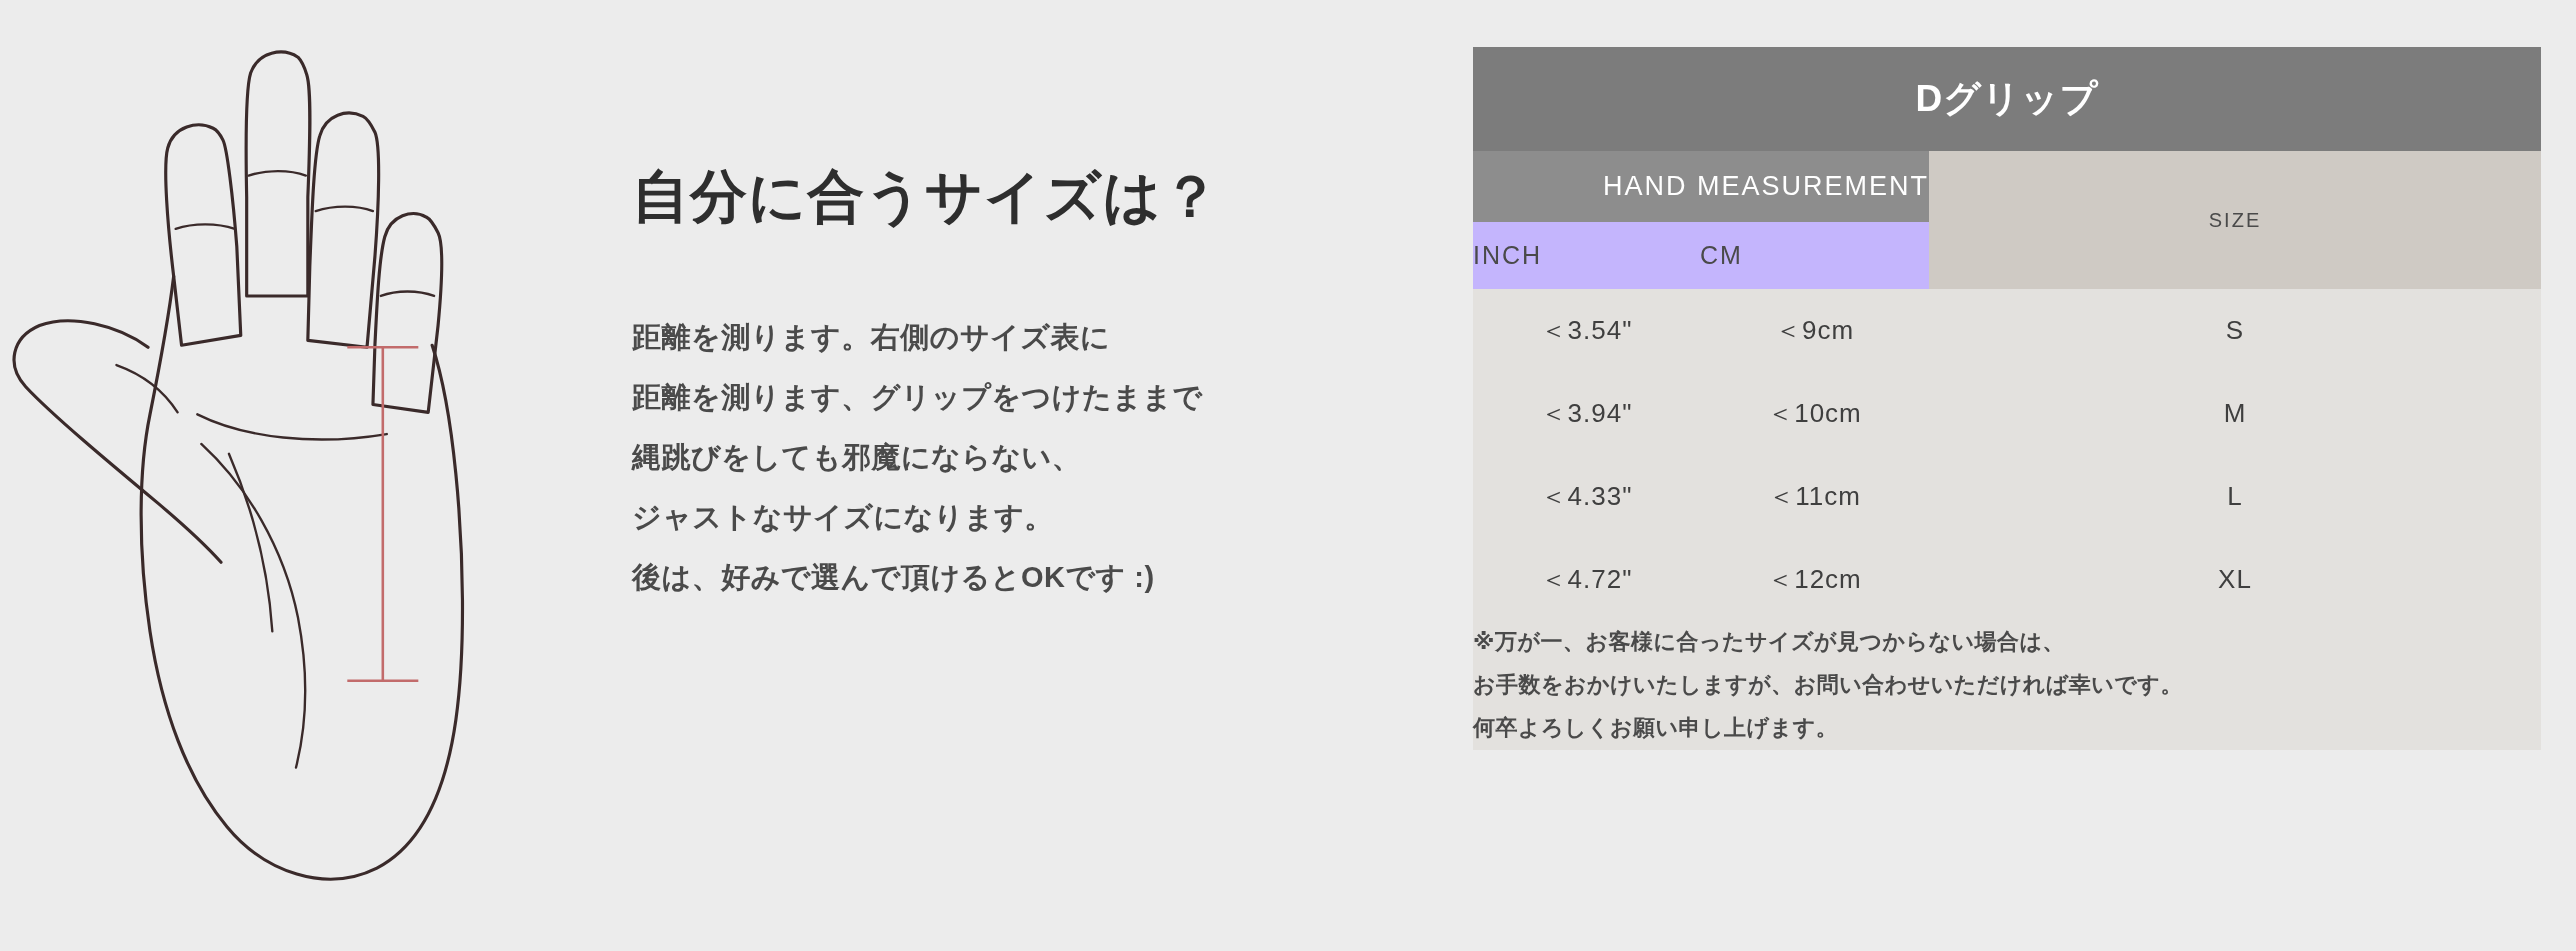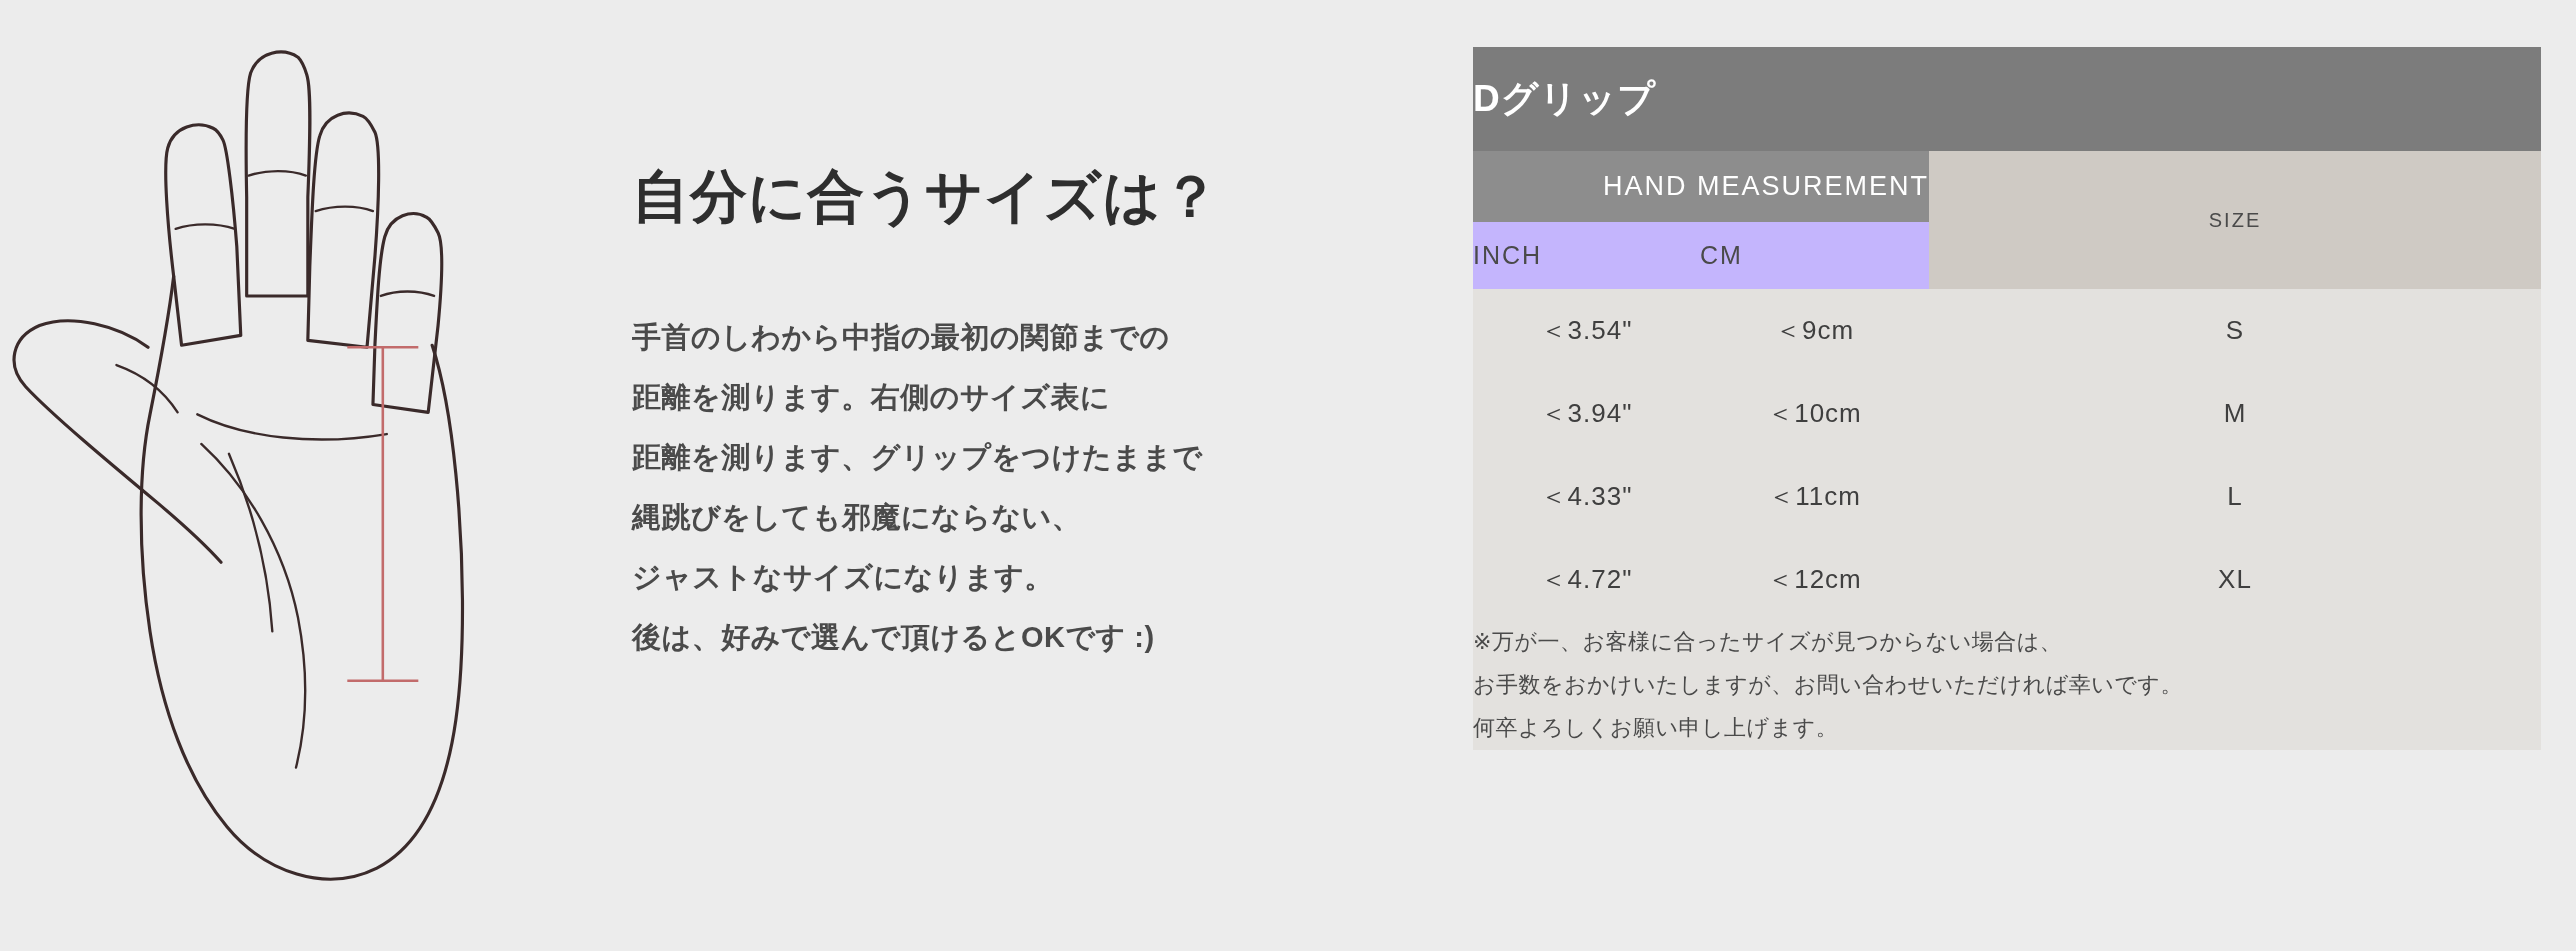--- a/index.html
+++ b/index.html
@@ -71,21 +71,21 @@
   table.size-table td, table.size-table th {
     padding: 0;
     margin: 0;
     border: 0;
   }
   .title-cell {
     background: #7c7c7c;
     color: #ffffff;
     font-size: 37px;
     font-weight: bold;
-    text-align: left;
+    text-align: center;
     height: 104px;
     letter-spacing: 1px;
   }
   .hm-cell {
     background: #8d8d8d;
     color: #ffffff;
     font-size: 27px;
     text-align: right;
     height: 71px;
     letter-spacing: 2px;
@@ -118,21 +118,21 @@
     height: 83px;
     border-bottom: 2px solid #ececec;
     border-right: 2px solid #ececec;
     letter-spacing: 1px;
   }
   .data-cell.last-col { border-right: 0; }
   .note-cell {
     background: #e3e1de;
     color: #4a4a4a;
     font-size: 22px;
-    font-weight: normal;
+    font-weight: bold;
     line-height: 1.95;
     padding: 26px 0 34px 55px;
     text-align: left;
     letter-spacing: 0.5px;
   }
   .note-cell div { white-space: nowrap; }
 </style>
 </head>
 <body>
 
@@ -170,21 +170,20 @@
         <line x1="388" y1="352" x2="388" y2="690"></line>
         <line x1="352" y1="352" x2="424" y2="352"></line>
         <line x1="352" y1="690" x2="424" y2="690"></line>
       </g>
     </svg>
   </div>
 
   <div class="text-block">
     <h1 class="headline">自分に合うサイズは？</h1>
     <div class="body-lines">
-      <div>手首のしわから中指の最初の関節までの</div>
       <div>距離を測ります。右側のサイズ表に</div>
       <div>距離を測ります、グリップをつけたままで</div>
       <div>縄跳びをしても邪魔にならない、</div>
       <div>ジャストなサイズになります。</div>
       <div>後は、好みで選んで頂けるとOKです :)</div>
     </div>
   </div>
 
   <div class="table-wrap">
     <table class="size-table">

